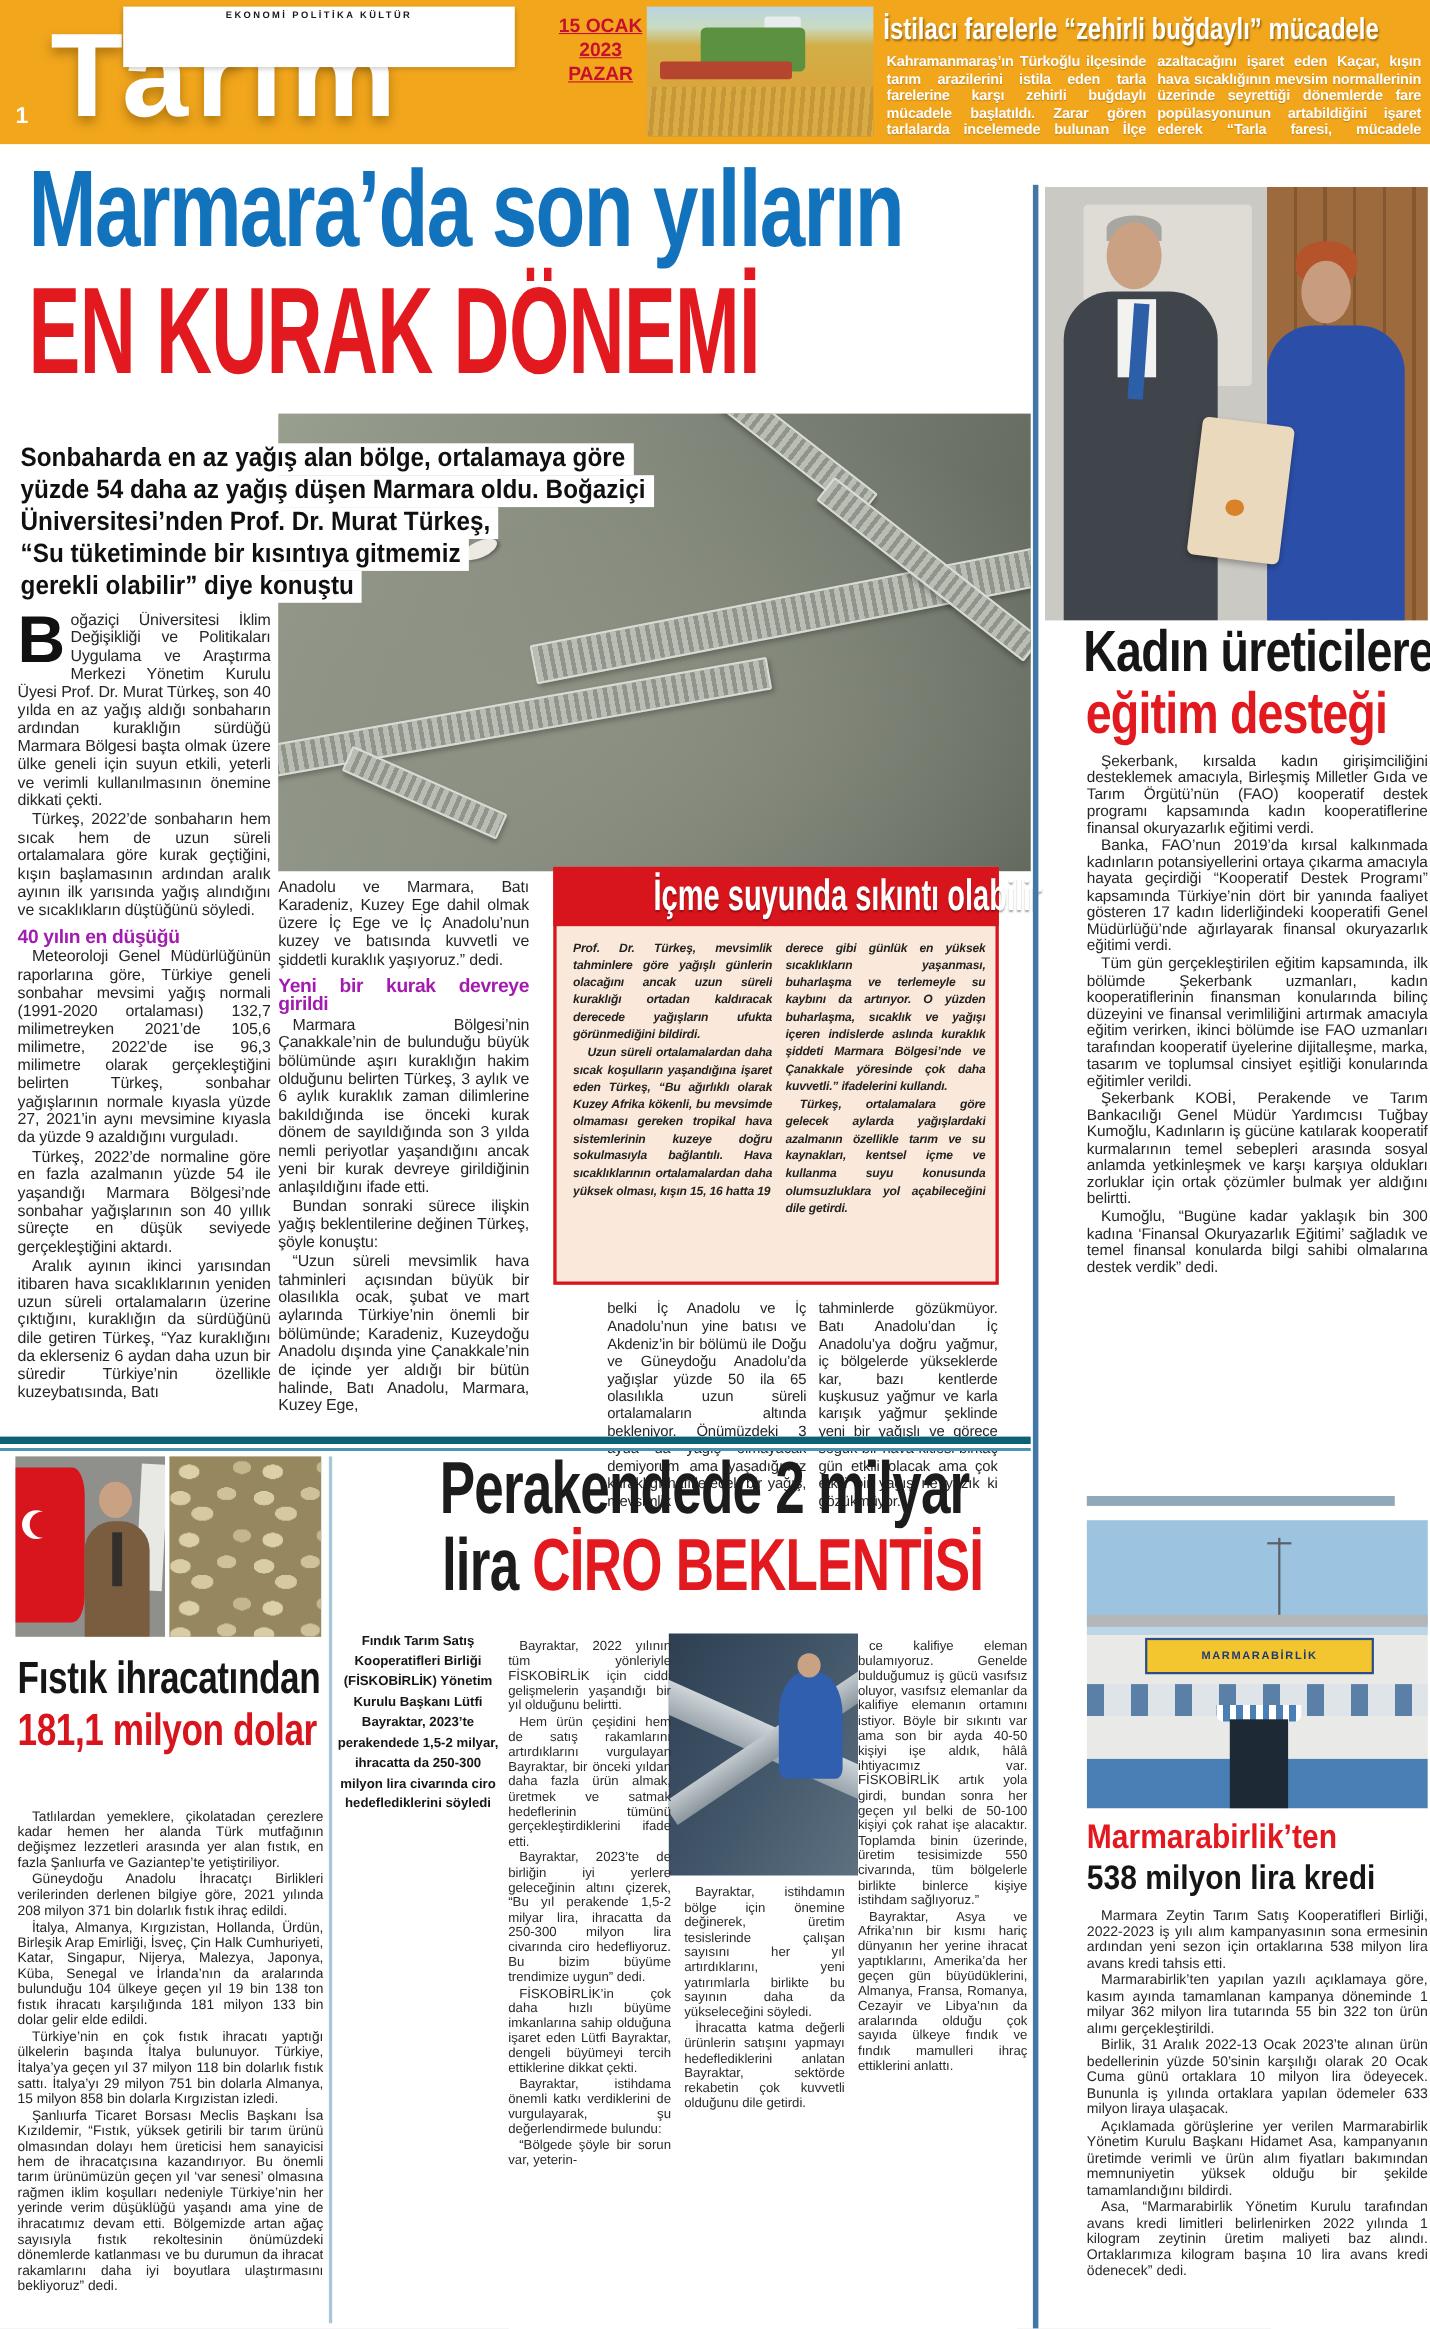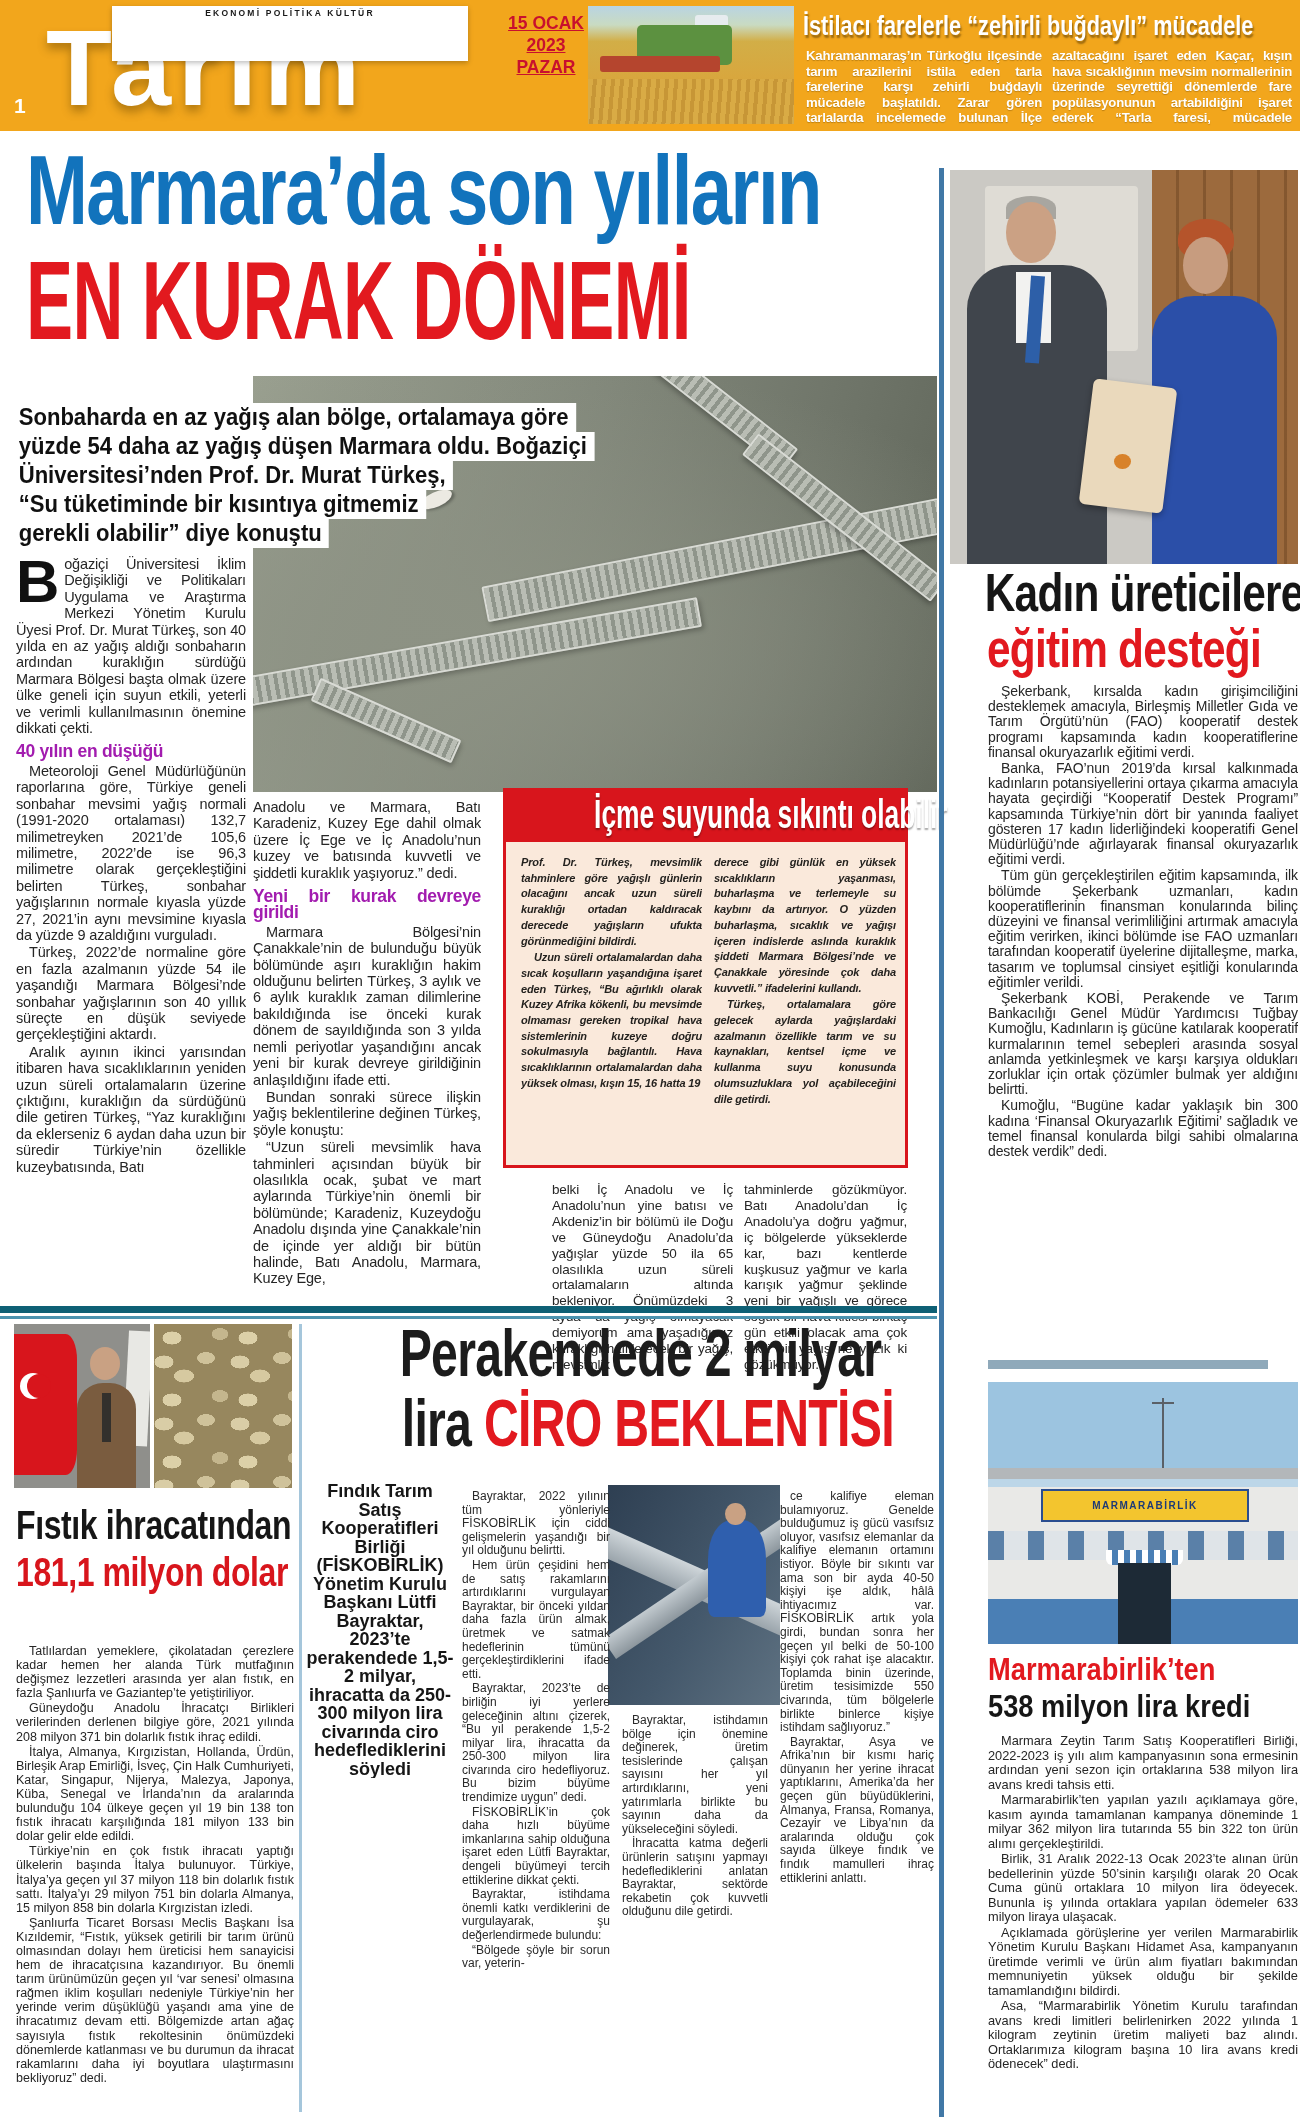--- a/index.html
+++ b/index.html
@@ -162,21 +162,21 @@
 
   .v-rule-light { left:299px; top:1324px; width:3px; height:788px; background:#A5C6DB; }
 
   
   .persak-wrap { left:306px; top:1318px; width:630px; text-align:center; }
   .persak-h1 { display:inline-block; color:#1c1c1c; font-size:67px; font-weight:bold; line-height:1.04;
       transform:scaleX(.72); white-space:nowrap; letter-spacing:-1px; }
   .persak-h2 { display:inline-block; font-size:67px; font-weight:bold; line-height:1.04; transform:scaleX(.72);
       white-space:nowrap; letter-spacing:-1px; color:#1c1c1c; }
   .persak-red { color:#E2191F; }
-  .fisko-intro { left:306px; top:1482px; width:148px; font-size:18px; font-weight:bold; text-align:center;
+  .fisko-intro { left:306px; top:1482px; width:148px; font-size:12px; font-weight:bold; text-align:center;
       line-height:18.5px; color:#161616; }
   .fisko-col { font-size:12px; line-height:13.6px; color:#2a2a2a; }
   .fisko-a { left:462px; top:1490px; width:148px; height:620px; }
   .fisko-b { left:622px; top:1714px; width:146px; height:396px; }
   .fisko-c { left:780px; top:1490px; width:154px; height:620px; }
   .fisko-col p { text-indent:10px; }
 
   .ph-factory { left:608px; top:1485px; width:172px; height:220px;
       background:linear-gradient(120deg,#2e3f52,#44586b 55%,#5e7181); }
   .beam-1 { position:absolute; left:-12%; top:38%; width:130%; height:13%; background:linear-gradient(#cfd6da,#9aa4ab);
@@ -228,20 +228,21 @@
   <div class="abs deck">
     <span>Sonbaharda en az yağış alan bölge, ortalamaya göre</span>
     <span>yüzde 54 daha az yağış düşen Marmara oldu. Boğaziçi</span>
     <span>Üniversitesi’nden Prof. Dr. Murat Türkeş,</span>
     <span>“Su tüketiminde bir kısıntıya gitmemiz</span>
     <span>gerekli olabilir” diye konuştu</span>
   </div>
 
   <div class="abs body-txt just hide-over lead-col1">
     <p class="noind"><span class="dropcap">B</span><span>oğaziçi Üniversitesi İklim Değişikliği ve Politikaları Uygulama ve Araştırma Merkezi Yönetim Kurulu Üyesi Prof. Dr. Murat Türkeş, son 40 yılda en az yağış aldığı sonbaharın ardından kuraklığın sürdüğü Marmara Bölgesi başta olmak üzere ülke geneli için suyun etkili, yeterli ve verimli kullanılmasının önemine dikkati çekti.</span></p>
+    <p>Türkeş, 2022’de sonbaharın hem sıcak hem de uzun süreli ortalamalara göre kurak geçtiğini, kışın başlamasının ardından aralık ayının ilk yarısında yağış alındığını ve sıcaklıkların düştüğünü söyledi.</p>
     <div class="subhead">40 yılın en düşüğü</div>
     <p>Meteoroloji Genel Müdürlüğünün raporlarına göre, Türkiye geneli sonbahar mevsimi yağış normali (1991-2020 ortalaması) 132,7 milimetreyken 2021’de 105,6 milimetre, 2022’de ise 96,3 milimetre olarak gerçekleştiğini belirten Türkeş, sonbahar yağışlarının normale kıyasla yüzde 27, 2021’in aynı mevsimine kıyasla da yüzde 9 azaldığını vurguladı.</p>
     <p>Türkeş, 2022’de normaline göre en fazla azalmanın yüzde 54 ile yaşandığı Marmara Bölgesi’nde sonbahar yağışlarının son 40 yıllık süreçte en düşük seviyede gerçekleştiğini aktardı.</p>
     <p>Aralık ayının ikinci yarısından itibaren hava sıcaklıklarının yeniden uzun süreli ortalamaların üzerine çıktığını, kuraklığın da sürdüğünü dile getiren Türkeş, “Yaz kuraklığını da eklerseniz 6 aydan daha uzun bir süredir Türkiye’nin özellikle kuzeybatısında, Batı</p>
   </div>
 
   <div class="abs body-txt just hide-over lead-col2">
     <p class="noind">Anadolu ve Marmara, Batı Karadeniz, Kuzey Ege dahil olmak üzere İç Ege ve İç Anadolu’nun kuzey ve batısında kuvvetli ve şiddetli kuraklık yaşıyoruz.” dedi.</p>
     <div class="subhead">Yeni bir kurak devreye girildi</div>
     <p>Marmara Bölgesi’nin Çanakkale’nin de bulunduğu büyük bölümünde aşırı kuraklığın hakim olduğunu belirten Türkeş, 3 aylık ve 6 aylık kuraklık zaman dilimlerine bakıldığında ise önceki kurak dönem de sayıldığında son 3 yılda nemli periyotlar yaşandığını ancak yeni bir kurak devreye girildiğinin anlaşıldığını ifade etti.</p>

